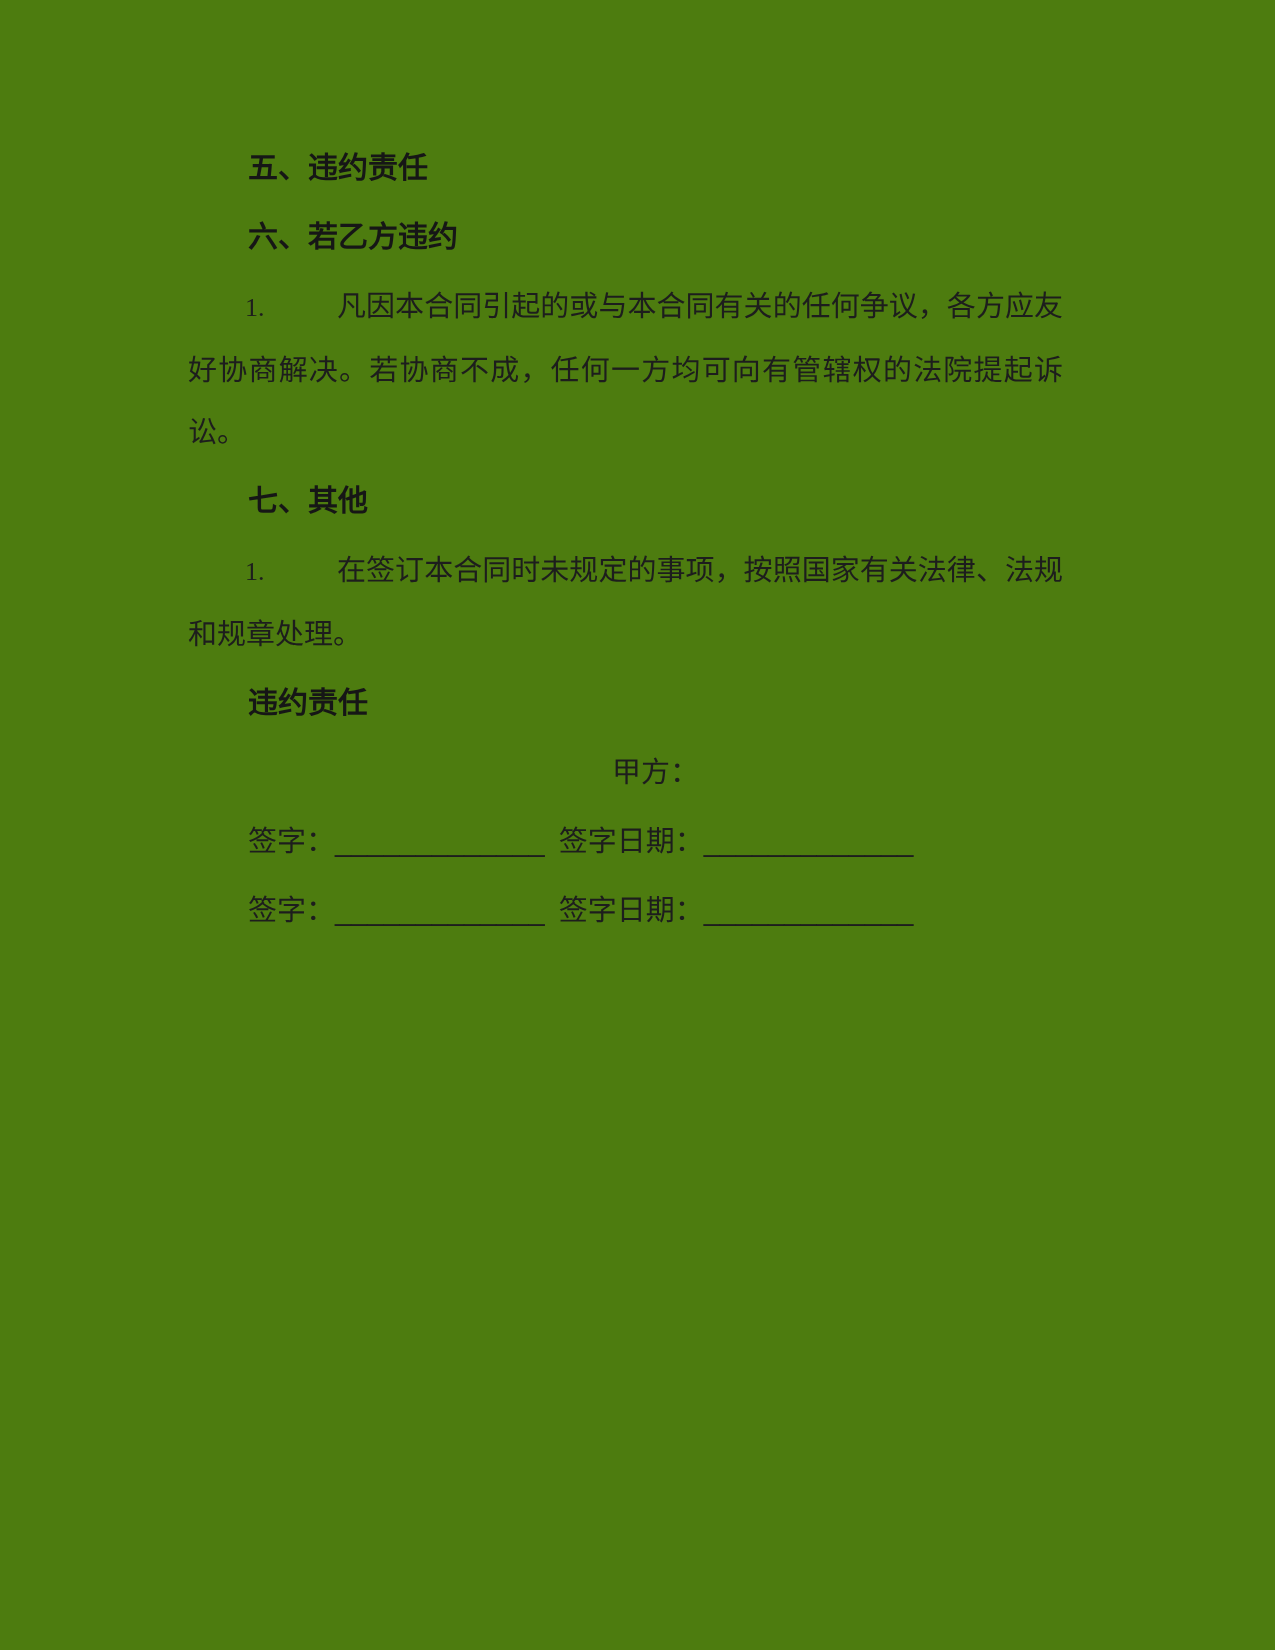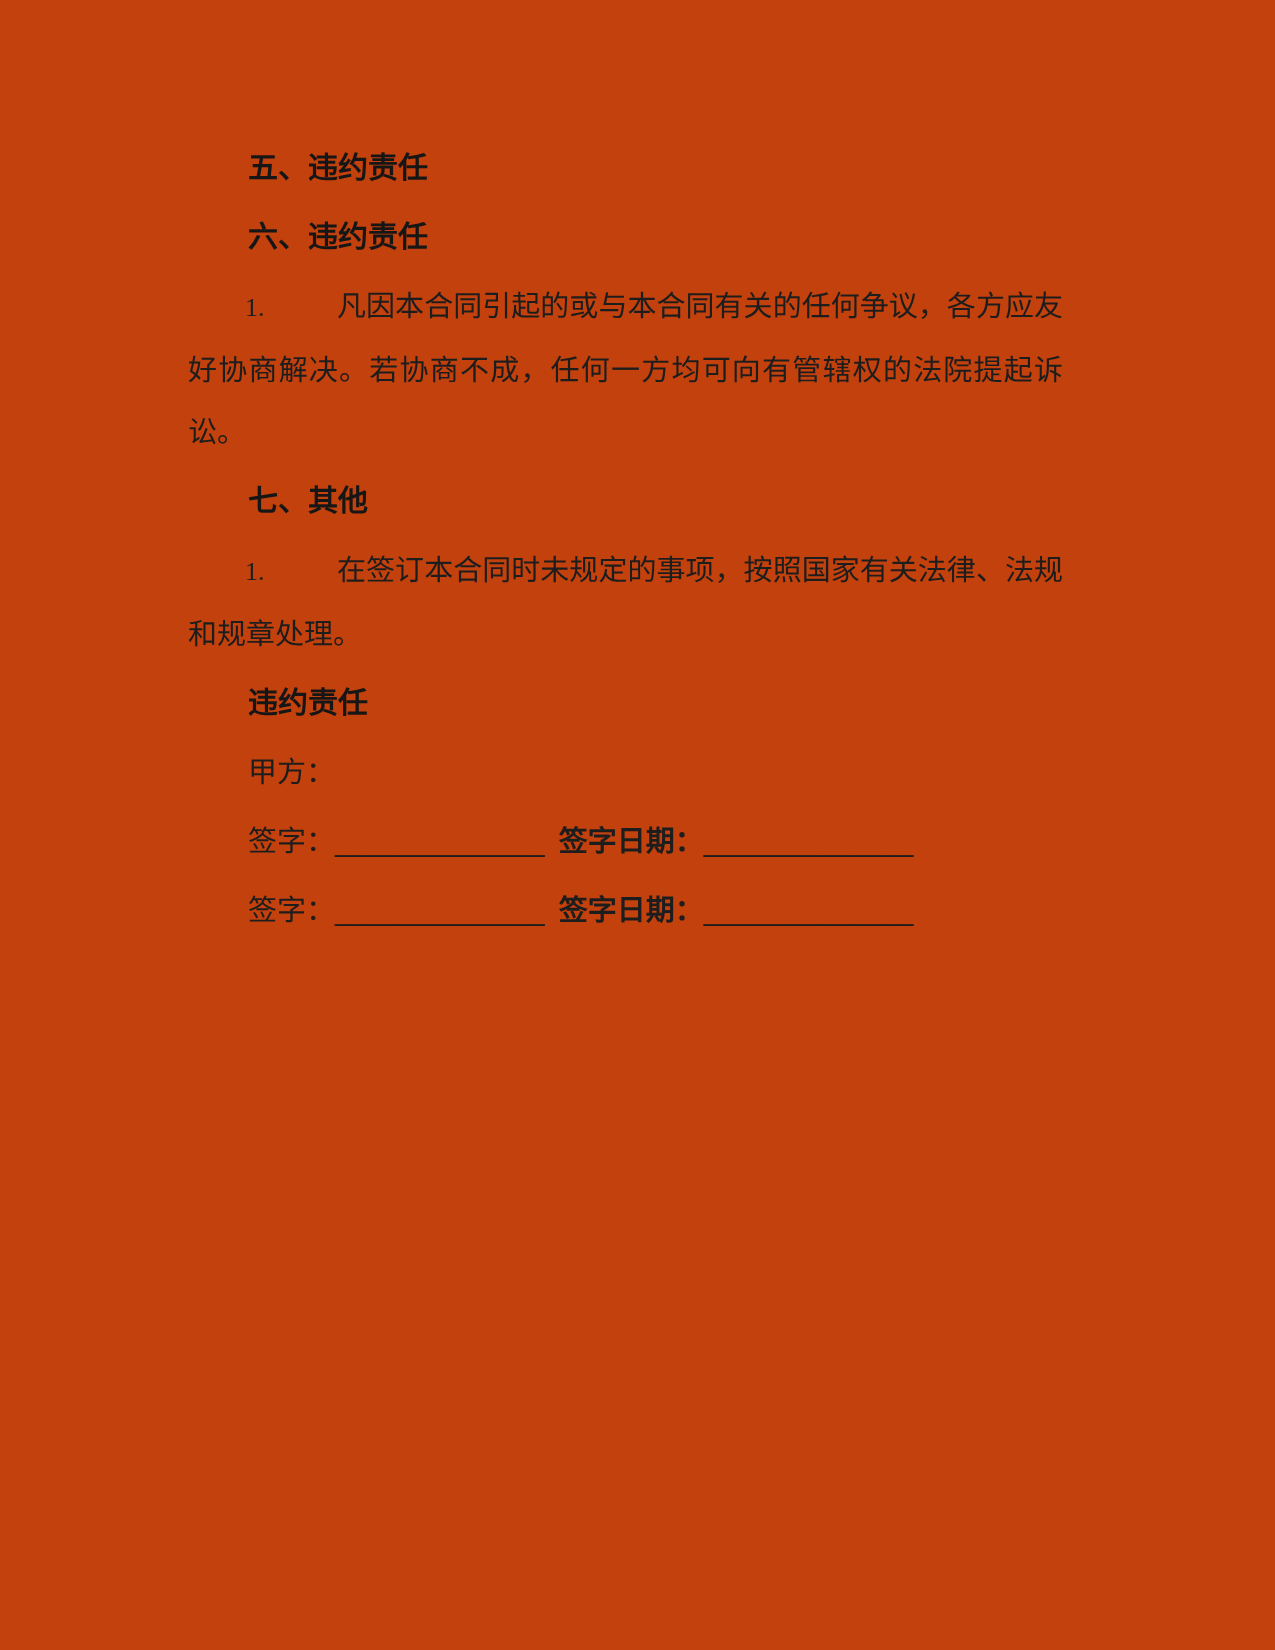--- a/index.html
+++ b/index.html
@@ -2,21 +2,21 @@
 <html lang="zh-CN"><head>
 <meta charset="utf-8">
 <style>
   * { margin: 0; padding: 0; box-sizing: border-box; }
   html, body { background: #ffffff; }
   .page {
     position: relative;
     width: 1275px;
     height: 1650px;
     margin: 0 auto;
-    background: #c2410c;
+    background: #4d7c0f;
     color: #1d1d1d;
     font-family: "Liberation Sans", sans-serif;
     font-size: 29px;
     padding: 137px 212px 0 188px;
     overflow: hidden;
   }
   .page h2, .page p {
     line-height: 62px;
     margin: 0 0 7px 0;
     font-size: 29px;
@@ -32,36 +32,36 @@
     text-indent: 57px;
   }
   p.clause .num {
     display: inline-block;
     width: 92px;
     text-indent: 0;
     font-family: "Liberation Serif", serif;
     font-size: 26px;
     color: #1d1d1d;
   }
-  p.party-label { margin-left: 60px; }
+  p.party-label { margin-left: 60px; text-align: center; }
   p.sig-row { margin-left: 60px; white-space: nowrap; }
   .sig-row .blank { letter-spacing: 0; }
-  .sig-row .date-label { margin-left: 14px; font-weight: bold; }
+  .sig-row .date-label { margin-left: 14px; }
 </style>
 </head>
 <body>
 
 <div class="page">
 
   <section>
     <h2 class="sec-heading">五、违约责任</h2>
   </section>
 
   <section>
-    <h2 class="sec-heading">六、违约责任</h2>
+    <h2 class="sec-heading">六、若乙方违约</h2>
     <p class="clause"><span class="num">1.</span><span>凡因本合同引起的或与本合同有关的任何争议，各方应友好协商解决。若协商不成，任何一方均可向有管辖权的法院提起诉讼。</span></p>
   </section>
 
   <section>
     <h2 class="sec-heading">七、其他</h2>
     <p class="clause"><span class="num">1.</span><span>在签订本合同时未规定的事项，按照国家有关法律、法规和规章处理。</span></p>
   </section>
 
   <section>
     <h2 class="sec-heading">违约责任</h2>

